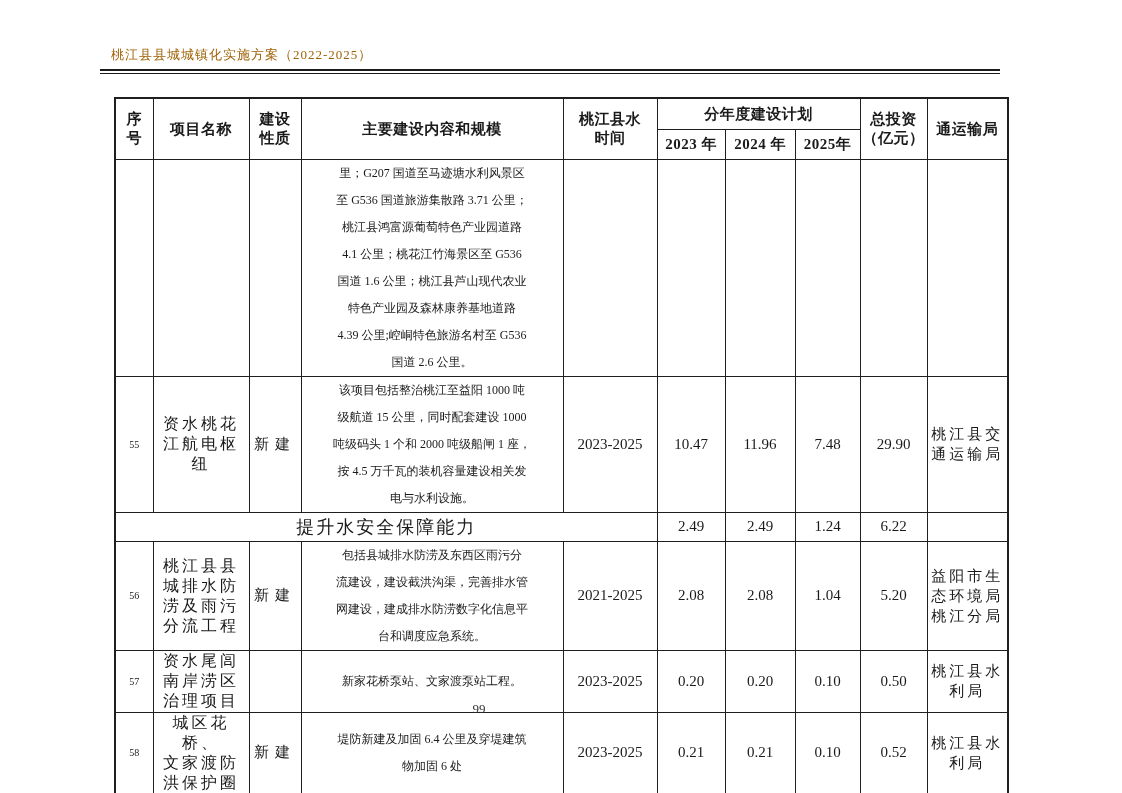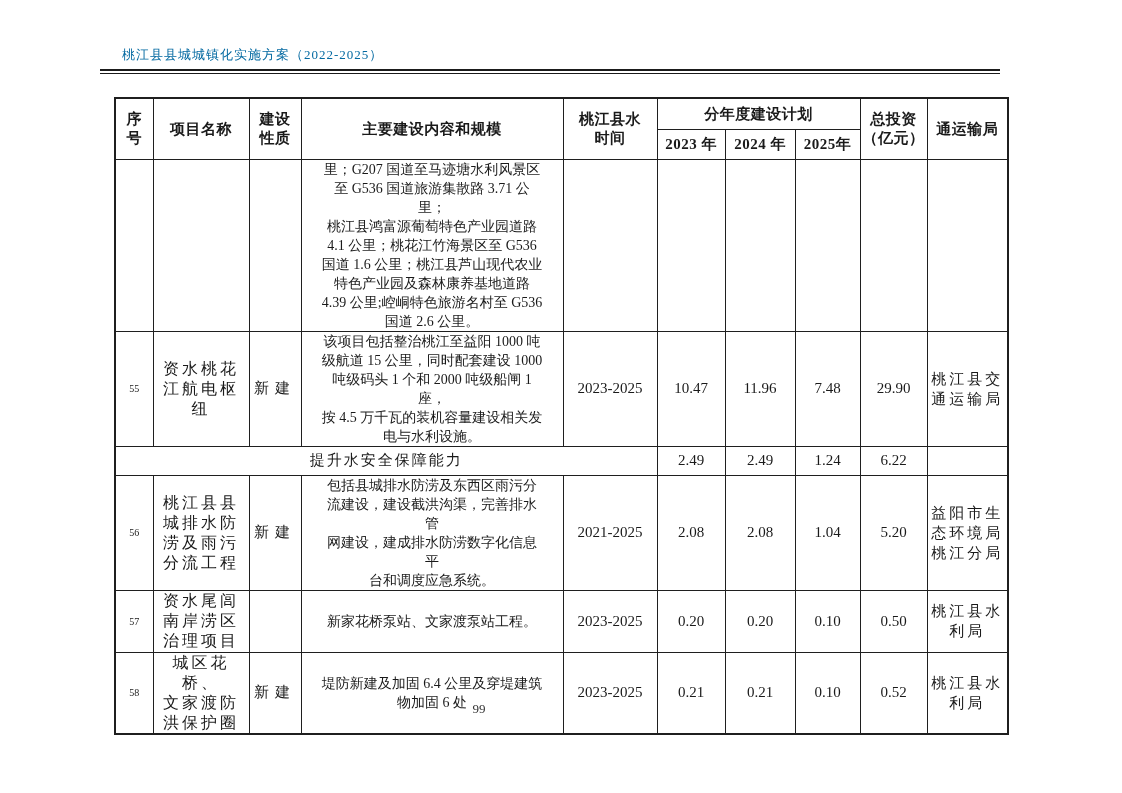--- a/index.html
+++ b/index.html
@@ -2,21 +2,21 @@
 <html lang="zh"><head>
 <meta charset="utf-8">
 <style>
   html,body{margin:0;padding:0;}
   body{
     width:1122px;height:793px;background:#ffffff;position:relative;
     font-family:"Liberation Serif","DejaVu Serif",serif;color:#1a1a1a;
     overflow:hidden;
   }
   .doc-header{
-    position:absolute;left:122px;top:46px;font-size:13px;letter-spacing:1px;color:#0369a1;
+    position:absolute;left:111px;top:46px;font-size:13px;letter-spacing:1px;color:#a16207;
   }
   .header-rule{
     position:absolute;left:100px;top:69px;width:900px;height:2px;
     border-top:2px solid #1b1b1b;border-bottom:1px solid #1b1b1b;
   }
   table.projects{
     position:absolute;left:114px;top:97px;border-collapse:collapse;table-layout:fixed;
     width:893px;border:2px solid #1f1f1f;
   }
   th,td{
@@ -25,24 +25,24 @@
   }
   thead th{
     font-weight:bold;font-size:15px;line-height:1.22;white-space:pre-line;letter-spacing:0.5px;
   }
   tr.hrow1{height:31px;} tr.hrow2{height:30px;}
   tr.r-cont{height:158px;} tr.r-55{height:107px;} tr.r-sec{height:29px;}
   tr.r-56{height:84px;} tr.r-57{height:62px;} tr.r-58{height:60px;}
   .c-no{font-size:10px;}
   .c-name{font-size:16px;line-height:20px;letter-spacing:3px;white-space:pre-line;text-align:center;}
   .c-nature{font-size:15px;letter-spacing:6px;margin-left:43px;}
-  .c-content{font-size:14px;line-height:19px;white-space:pre-line;padding:0 20px;}
+  .c-content{font-size:12px;line-height:27px;white-space:pre-line;padding:0 20px;}
   .c-period,.c-num{font-size:15px;margin-left:36px;}
   .c-resp{font-size:15px;line-height:20px;letter-spacing:3px;white-space:pre-line;text-align:center;}
-  .c-sec{font-size:15px;letter-spacing:2px;}
+  .c-sec{font-size:18px;letter-spacing:2px;}
   .page-number{
     position:absolute;left:0;top:701px;width:958px;text-align:center;font-size:13px;color:#333;
   }
 </style>
 </head>
 <body>
 
 <div class="doc-header">桃江县县城城镇化实施方案（2022-2025）</div>
 <div class="header-rule"></div>
 

